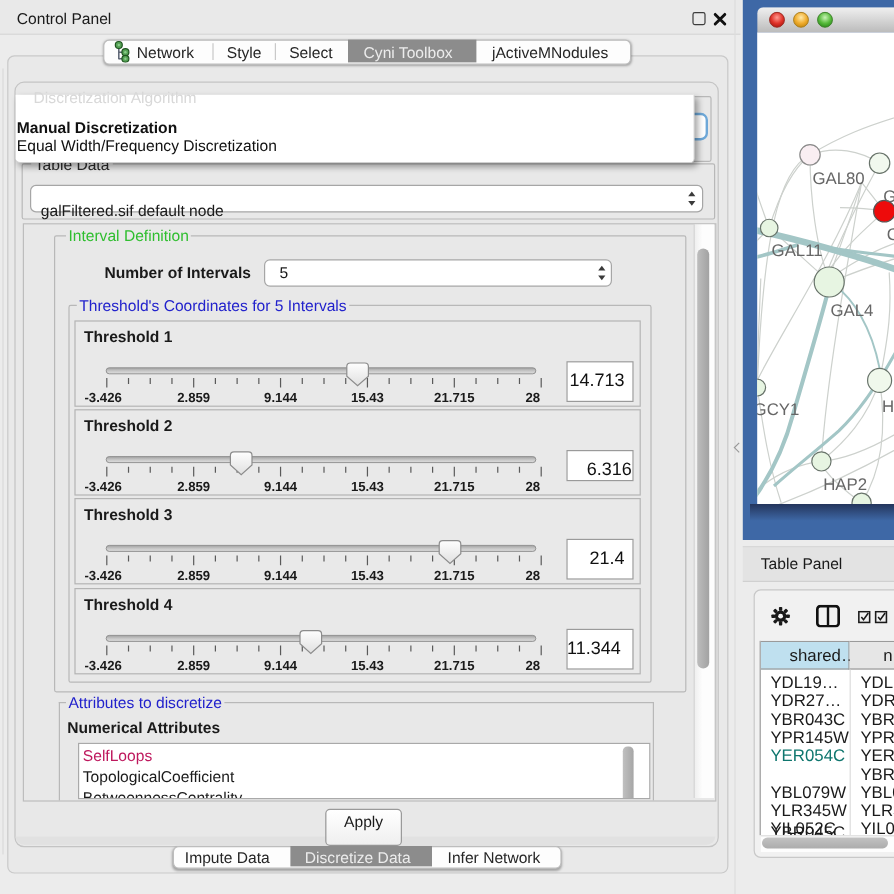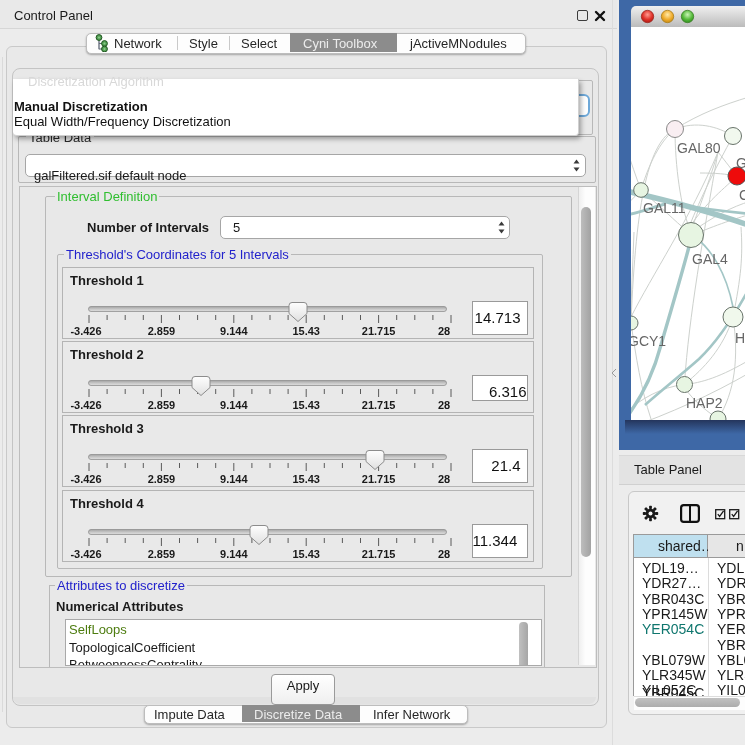--- a/index.html
+++ b/index.html
@@ -263,21 +263,21 @@
           <path d="M 190 34.5 L 202 34.5 Q 205 34.5 205 37.5 L 205 45.5 L 196 53.5 L 187 45.5 L 187 37.5 Q 187 34.5 190 34.5 Z" fill="url(#th490)" stroke="#8C8C8C" stroke-width="1"></path>
         </svg>
         <div style="position:absolute;left:408.5px;top:33px;width:56px;height:34px;background:#FFF;border:1px solid #9A9A9A;box-sizing:border-box;font-size:15px;color:#111;line-height:32px;padding-right:6px;">11.344</div>
       </div>
     </div>
 
   <div class="abs" style="left:49px;top:585px;width:494px;height:81px;border-top:1px solid #B8B8B8;border-left:1px solid #B8B8B8;border-right:1px solid #B8B8B8;"></div>
   <div class="abs" style="left:55px;top:578px;background:#E8E8E8;padding:0 2px;font-size:13px;color:#2222CC;">Attributes to discretize</div>
   <div class="abs" style="left:56px;top:599px;font-size:13px;font-weight:bold;color:#1A1A1A;">Numerical Attributes</div>
   <div class="abs" style="left:65px;top:619px;width:477px;height:47px;background:#FFF;border:1px solid #A9A9A9;box-sizing:border-box;overflow:hidden;">
-    <div style="position:absolute;left:3px;top:2px;font-size:13px;color:#4d7c0f;">SelfLoops</div>
+    <div style="position:absolute;left:3px;top:2px;font-size:13px;color:#be185d;">SelfLoops</div>
     <div style="position:absolute;left:3px;top:19.5px;font-size:13px;color:#1A1A1A;">TopologicalCoefficient</div>
     <div style="position:absolute;left:3px;top:37px;font-size:13px;color:#1A1A1A;">BetweennessCentrality</div>
     <div style="position:absolute;left:453px;top:2px;width:9px;height:45px;background:linear-gradient(90deg,#C0C0C0,#A6A6A6);border-radius:4px 4px 0 0;"></div>
   </div>
 
   <div class="abs" style="left:271px;top:674px;width:64px;height:31px;background:linear-gradient(#FFFFFF,#EFEFEF);border:1px solid #9A9A9A;border-radius:4px;box-sizing:border-box;text-align:center;">
     <span style="font-size:13px;color:#1A1A1A;position:relative;top:0.5px;">Apply</span>
   </div>
 
   <div class="abs" style="left:144px;top:705px;width:322px;height:17px;background:#FDFDFD;border:1px solid #BDBDBD;border-radius:5px;box-shadow:0 1px 2px rgba(0,0,0,0.3);"></div>

